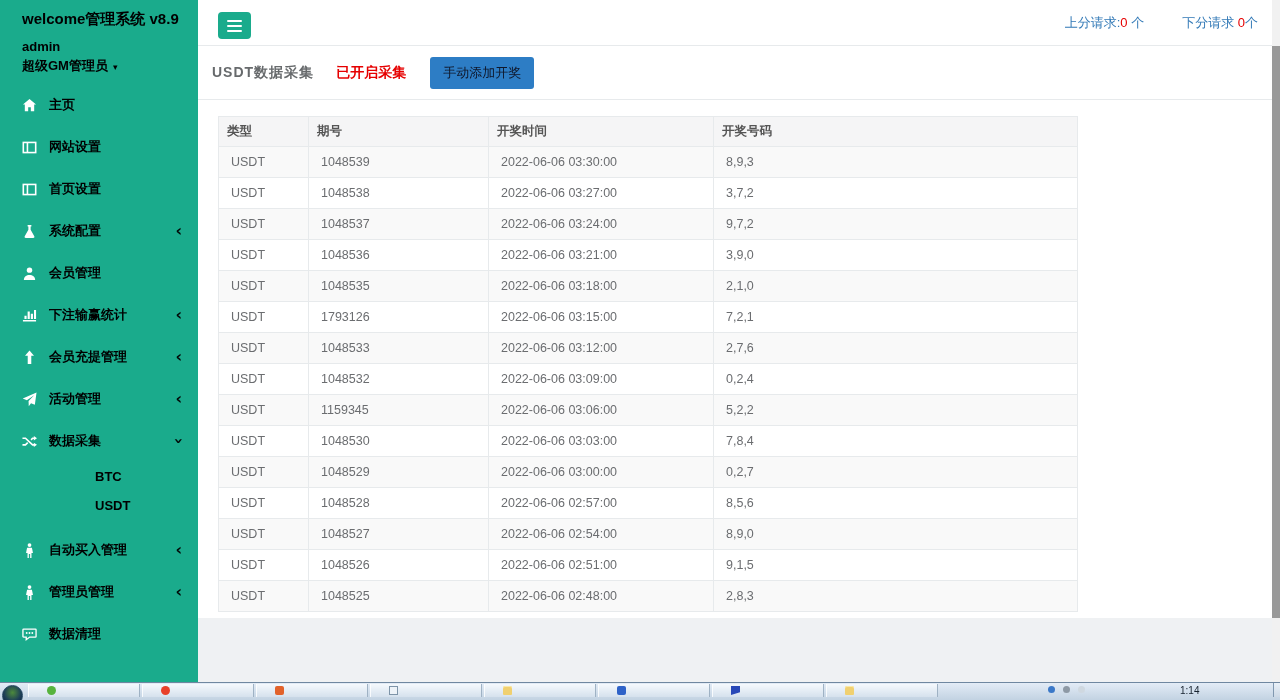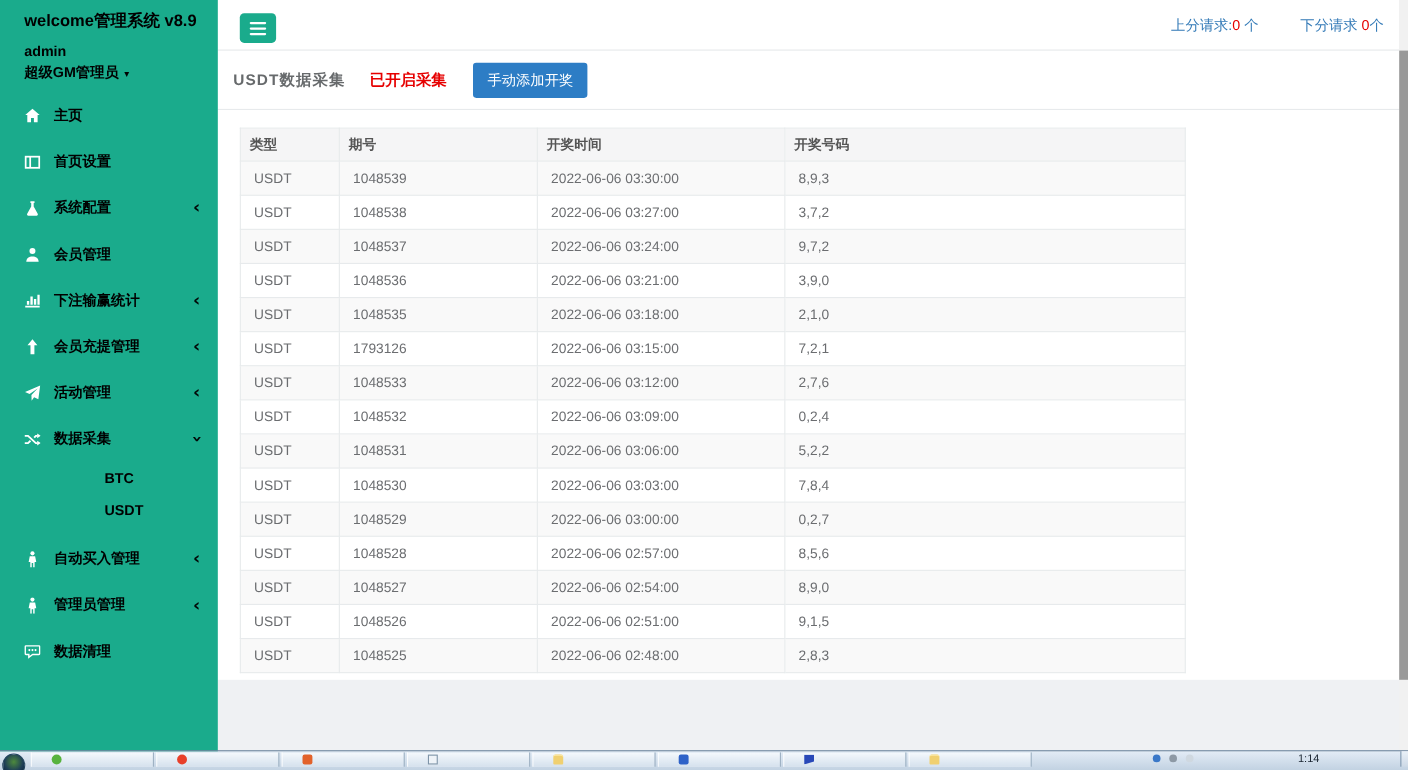--- a/index.html
+++ b/index.html
@@ -30,21 +30,21 @@
   .hamburger .bar { width:15px; height:2px; background:#fff; border-radius:1px; }
   .topbar-right { position:absolute; right:14px; top:0; height:45px; display:flex; align-items:center; gap:38px; font-size:13px; }
   .tb-link { color:#337ab7; cursor:pointer; }
   .tb-count { color:#e60000; }
 
   
   .card { position:absolute; left:198px; top:46px; width:1076px; height:572px; background:#fff; overflow:hidden; }
   .card-head { height:54px; border-bottom:1px solid #e7eaec; display:flex; align-items:center; padding:0 14px; }
   .card-title { font-size:14px; font-weight:bold; color:#676a6c; letter-spacing:1px; }
   .card-status { margin-left:22px; font-size:14px; font-weight:bold; color:#e60000; }
-  .add-btn { margin-left:24px; background:#2d7dc5; color:#ffffff; border:none; border-radius:3px; font-size:13px; padding:7px 13px; cursor:pointer; font-family:inherit; }
+  .add-btn { margin-left:24px; background:#2d7dc5; color:#0f172a; border:none; border-radius:3px; font-size:13px; padding:7px 13px; cursor:pointer; font-family:inherit; }
 
   .table-wrap { margin:16px 20px 0 20px; }
   table { width:859px; border-collapse:collapse; table-layout:fixed; font-size:12.5px; color:#6b6d70; }
   th, td { border:1px solid #e7eaec; overflow:hidden; white-space:nowrap; }
   th { height:30px; background:#f5f5f6; color:#555; font-weight:bold; text-align:left; padding:0 8px; }
   td { height:31px; padding:0 12px; }
   tbody tr:nth-child(odd) { background:#f9f9f9; }
   col.c1{width:90px;} col.c2{width:180px;} col.c3{width:225px;} col.c4{width:364px;}
 
   
@@ -91,20 +91,29 @@
           </span>
           <span class="mi-label">主页</span>
         </div>
         <div class="menu-item">
           <span class="mi-icon">
             <svg viewBox="0 0 16 16">
               <rect x="1.4" y="2.6" width="13.2" height="10.8" fill="none" stroke="#fff" stroke-width="1.7"></rect>
               <line x1="5.8" y1="2.6" x2="5.8" y2="13.4" stroke="#fff" stroke-width="1.7"></line>
             </svg>
           </span>
+          <span class="mi-label">网站设置</span>
+        </div>
+        <div class="menu-item">
+          <span class="mi-icon">
+            <svg viewBox="0 0 16 16">
+              <rect x="1.4" y="2.6" width="13.2" height="10.8" fill="none" stroke="#fff" stroke-width="1.7"></rect>
+              <line x1="5.8" y1="2.6" x2="5.8" y2="13.4" stroke="#fff" stroke-width="1.7"></line>
+            </svg>
+          </span>
           <span class="mi-label">首页设置</span>
         </div>
         <div class="menu-item">
           <span class="mi-icon">
             <svg viewBox="0 0 16 16">
               <path fill="#fff" d="M6 1h4v1.6h-.8V6l3.9 7.1c.5.9-.1 1.9-1.1 1.9H4c-1 0-1.6-1-1.1-1.9L6.8 6V2.6H6z"></path>
             </svg>
           </span>
           <span class="mi-label">系统配置</span>
           <span class="chev">‹</span>
@@ -274,21 +283,21 @@
               <td>2,7,6</td>
             </tr>
             <tr>
               <td>USDT</td>
               <td>1048532</td>
               <td>2022-06-06 03:09:00</td>
               <td>0,2,4</td>
             </tr>
             <tr>
               <td>USDT</td>
-              <td>1048531</td>
+              <td>1159345</td>
               <td>2022-06-06 03:06:00</td>
               <td>5,2,2</td>
             </tr>
             <tr>
               <td>USDT</td>
               <td>1048530</td>
               <td>2022-06-06 03:03:00</td>
               <td>7,8,4</td>
             </tr>
             <tr>

